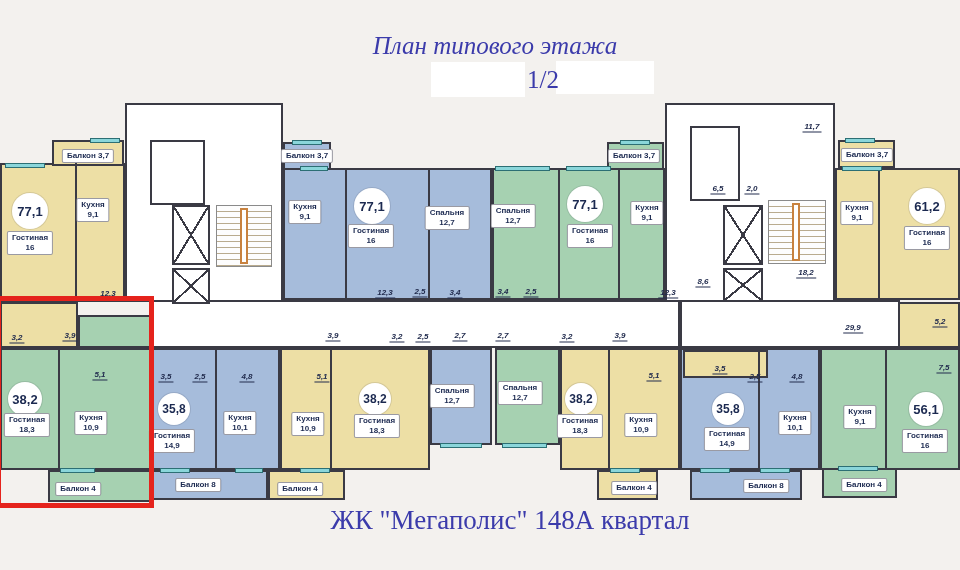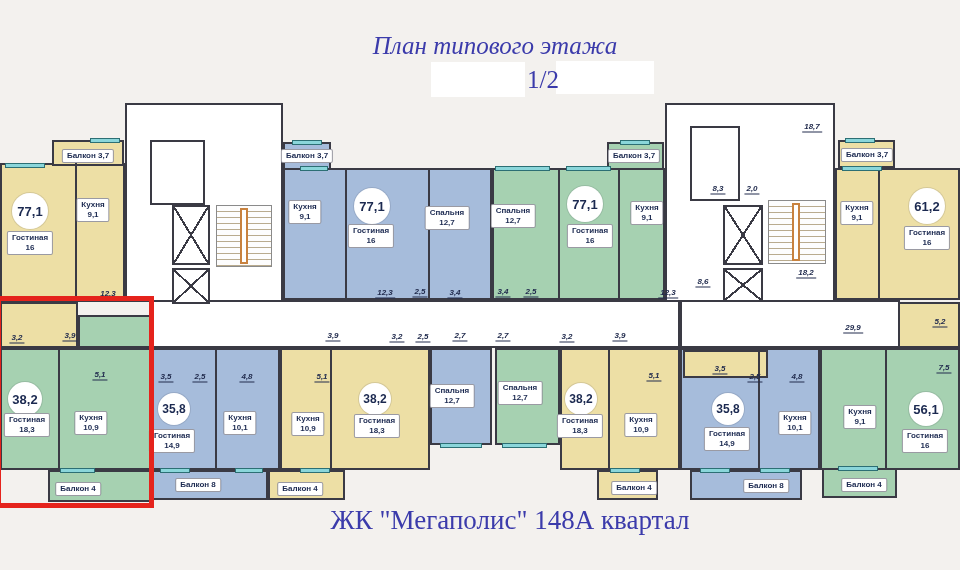--- a/index.html
+++ b/index.html
@@ -172,26 +172,26 @@
       <div class="dim" style="left: 397px; top: 337px;">3,2</div>
       <div class="dim" style="left: 423px; top: 337px;">2,5</div>
       <div class="dim" style="left: 460px; top: 336px;">2,7</div>
       <div class="dim" style="left: 503px; top: 336px;">2,7</div>
       <div class="dim" style="left: 567px; top: 337px;">3,2</div>
       <div class="dim" style="left: 620px; top: 336px;">3,9</div>
       <div class="dim" style="left: 166px; top: 377px;">3,5</div>
       <div class="dim" style="left: 200px; top: 377px;">2,5</div>
       <div class="dim" style="left: 247px; top: 377px;">4,8</div>
       <div class="dim" style="left: 322px; top: 377px;">5,1</div>
-      <div class="dim" style="left: 718px; top: 189px;">8,3</div>
+      <div class="dim" style="left: 718px; top: 189px;">6,5</div>
       <div class="dim" style="left: 752px; top: 189px;">2,0</div>
       <div class="dim" style="left: 703px; top: 282px;">8,6</div>
       <div class="dim" style="left: 668px; top: 293px;">12,3</div>
       <div class="dim" style="left: 806px; top: 273px;">18,2</div>
-      <div class="dim" style="left: 812px; top: 127px;">18,7</div>
+      <div class="dim" style="left: 812px; top: 127px;">11,7</div>
       <div class="dim" style="left: 853px; top: 328px;">29,9</div>
       <div class="dim" style="left: 940px; top: 322px;">5,2</div>
       <div class="dim" style="left: 720px; top: 369px;">3,5</div>
       <div class="dim" style="left: 755px; top: 377px;">2,5</div>
       <div class="dim" style="left: 654px; top: 376px;">5,1</div>
       <div class="dim" style="left: 797px; top: 377px;">4,8</div>
       <div class="dim" style="left: 944px; top: 368px;">7,5</div>
     </div>
   <div id="highlight"></div>
   <div class="title" id="bottom-title">ЖК "Мегаполис" 148А квартал</div>

